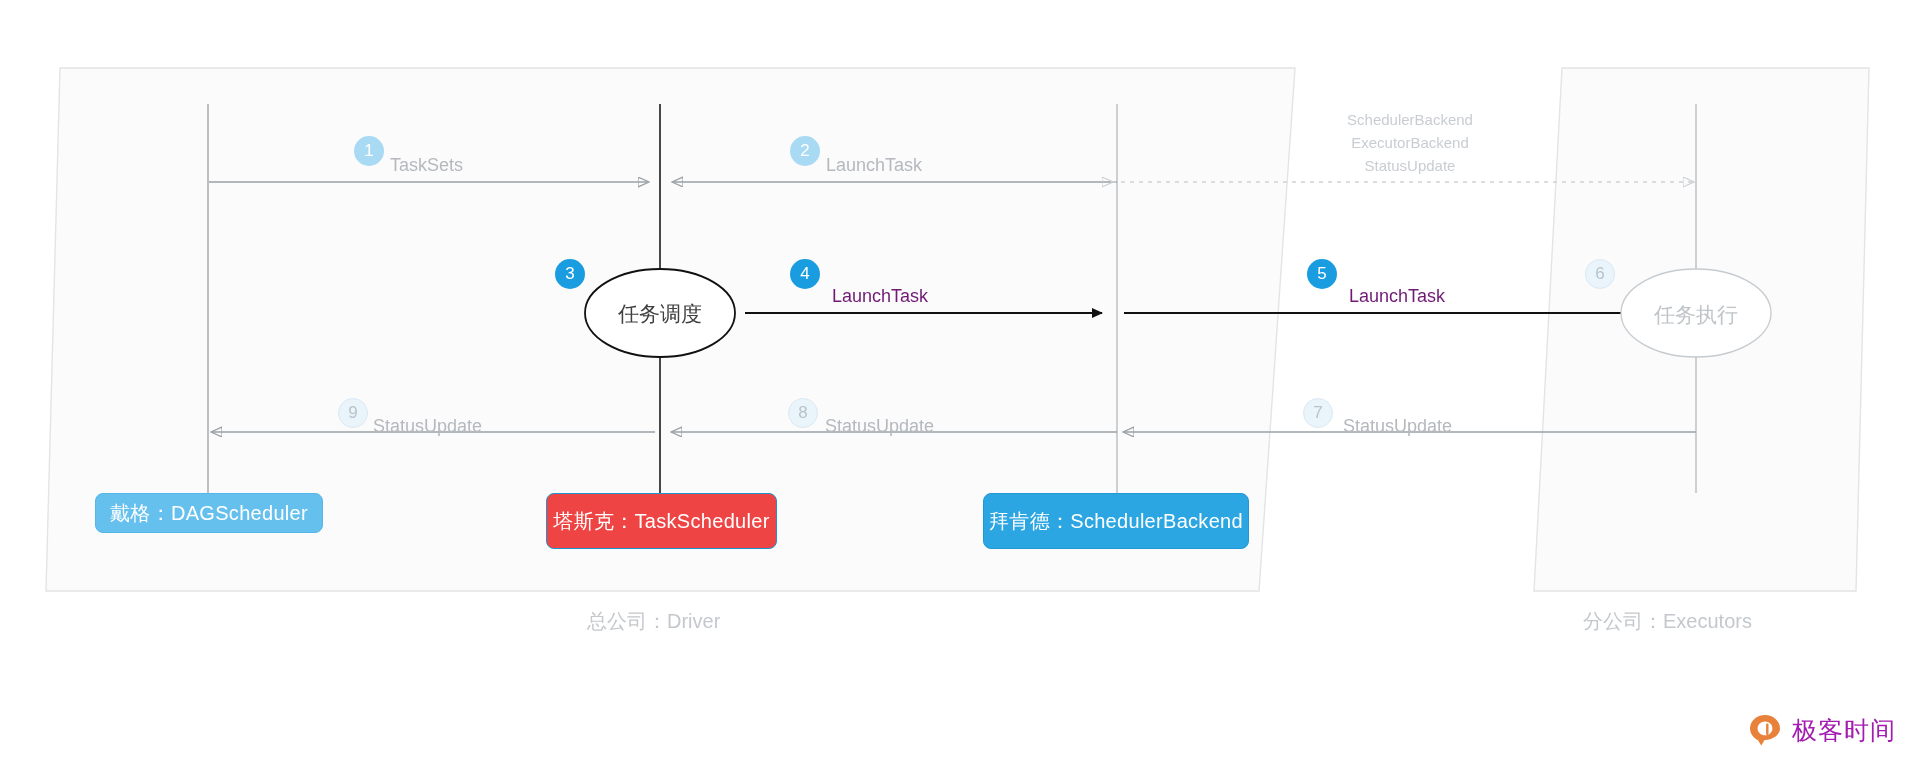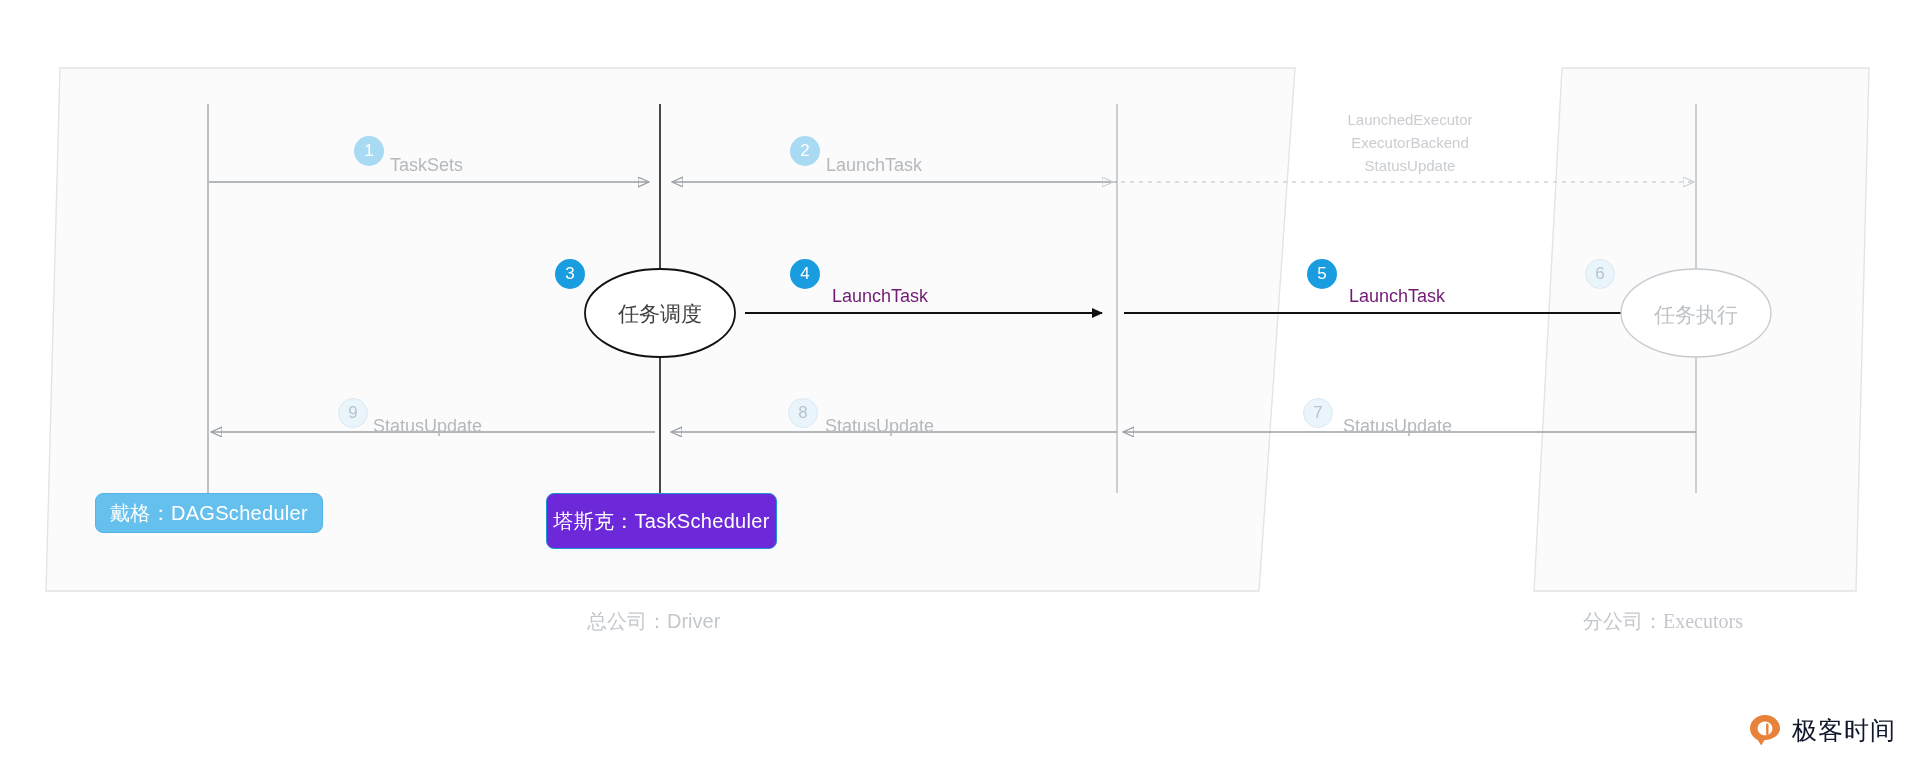--- a/index.html
+++ b/index.html
@@ -16,21 +16,21 @@
   .node-box{
     position:absolute;
     box-sizing:border-box;
     border-radius:8px;
     display:flex;align-items:center;justify-content:center;
     font-size:20px;
     letter-spacing:.3px;
     white-space:nowrap;
   }
   .node-box.dag{background:#66c0ee;color:#ffffff;border:1px solid #53b5e8;}
-  .node-box.task{background:#6d28d9;color:#ffffff;border:1px solid #1d93d1;}
+  .node-box.task{background:#ef4444;color:#ffffff;border:1px solid #1d93d1;}
   .node-box.sched{background:#2ba6e2;color:#ffffff;border:1px solid #2299d4;}
   .node-box.exec{background:#dce9f9;color:#1b1b1b;border:1.5px solid #7aa8dd;}
 
   .badge{
     position:absolute;
     width:30px;height:30px;border-radius:50%;
     display:flex;align-items:center;justify-content:center;
     font-size:17px;font-weight:400;
     box-sizing:border-box;
   }
@@ -51,21 +51,21 @@
   .ellipse-label.dark{color:#404040;}
   .ellipse-label.muted{color:#bfc4c8;}
 
   #watermark{
     position:absolute;right:24px;bottom:16px;
     display:flex;align-items:center;gap:10px;
   }
   #wm-mark{
     width:34px;height:34px;position:relative;
   }
-  #wm-text{font-size:25px;color:#0f172a;letter-spacing:1px;white-space:nowrap;}
+  #wm-text{font-size:25px;color:#a21caf;letter-spacing:1px;white-space:nowrap;}
 </style>
 </head>
 <body>
 
 <div id="stage">
 
   <svg id="canvas" viewBox="0 0 1920 763">
     <defs>
       <marker id="arrowDark" markerWidth="12" markerHeight="12" refX="10" refY="5" orient="auto" markerUnits="userSpaceOnUse">
         <path d="M0,0 L11,5 L0,10 z" fill="#111111"></path>
@@ -125,29 +125,30 @@
   <div class="badge ghost" style="left:338px;top:398px;">9</div>
 
   <div class="lbl muted" style="left:390px;top:155px;">TaskSets</div>
   <div class="lbl muted" style="left:826px;top:155px;">LaunchTask</div>
   <div class="lbl dark" style="left:832px;top:286px;">LaunchTask</div>
   <div class="lbl dark" style="left:1349px;top:286px;">LaunchTask</div>
   <div class="lbl muted" style="left:1343px;top:416px;">StatusUpdate</div>
   <div class="lbl muted" style="left:825px;top:416px;">StatusUpdate</div>
   <div class="lbl muted" style="left:373px;top:416px;">StatusUpdate</div>
 
-  <div class="lbl msg-small" style="left:1300px;top:110px;width:220px;">LaunchedExecutor</div>
+  <div class="lbl msg-small" style="left:1300px;top:110px;width:220px;">SchedulerBackend</div>
   <div class="lbl msg-small" style="left:1300px;top:133px;width:220px;">ExecutorBackend</div>
   <div class="lbl msg-small" style="left:1300px;top:156px;width:220px;">StatusUpdate</div>
 
   <div class="node-box dag" style="left:95px;top:493px;width:228px;height:40px;">戴格：DAGScheduler</div>
   <div class="node-box task" style="left:546px;top:493px;width:231px;height:56px;">塔斯克：TaskScheduler</div>
+  <div class="node-box sched" style="left:983px;top:493px;width:266px;height:56px;">拜肯德：SchedulerBackend</div>
 
   <div class="lane-caption" style="left:587px;top:608px;">总公司：Driver</div>
-  <div class="lane-caption" style="left:1583px;top:608px;font-family:Liberation Serif, serif;">分公司：Executors</div>
+  <div class="lane-caption" style="left:1583px;top:608px;">分公司：Executors</div>
 
   <div id="watermark">
     <div id="wm-mark">
       <svg viewBox="0 0 34 34" width="34" height="34">
         <path d="M17 2 C8.7 2 2 8.2 2 15.6 C2 20.6 5.2 25 10 27.2 L13.2 32.4 L16.6 27 L17 27
                  C25.3 27 32 21.4 32 15.6 C32 8.2 25.3 2 17 2 Z" fill="#e8823a"></path>
         <path d="M17 8.5 C12.9 8.5 9.6 11.6 9.6 15.4 C9.6 19.2 12.9 22.3 17 22.3
                  C21.1 22.3 24.4 19.2 24.4 15.4 C24.4 11.6 21.1 8.5 17 8.5 Z" fill="#ffffff"></path>
         <rect x="18.1" y="10.6" width="2.4" height="11.4" rx="1.1" fill="#e8823a"></rect>
       </svg>

